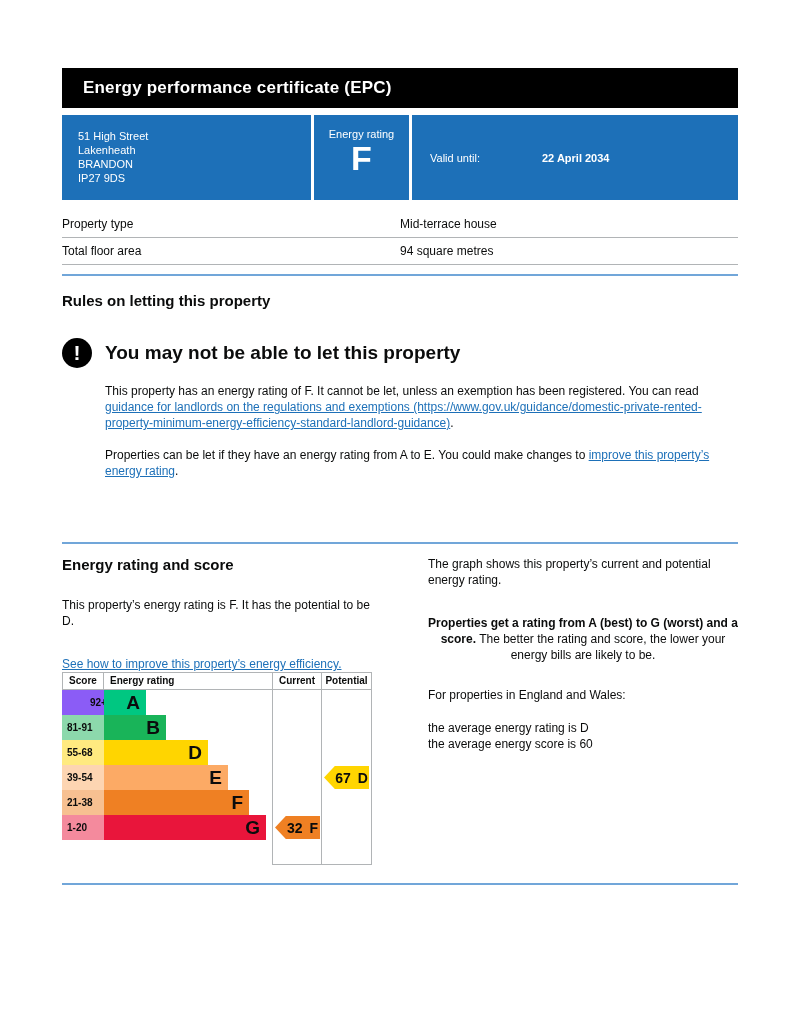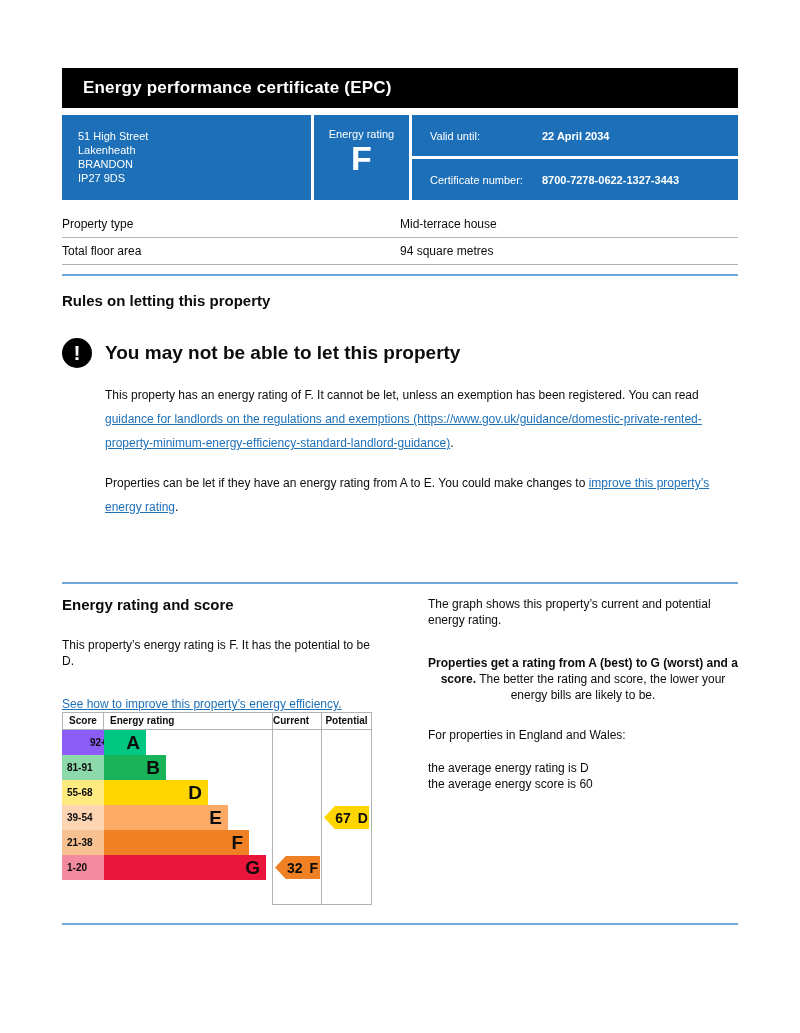--- a/index.html
+++ b/index.html
@@ -67,21 +67,21 @@
   .warning { margin-top: 29px; }
   .warn-head { display: flex; align-items: center; gap: 13px; }
   .warn-icon {
     width: 30px; height: 30px; border-radius: 50%;
     background: #000; color: #fff;
     font-size: 21px; font-weight: bold;
     display: flex; align-items: center; justify-content: center;
     flex: 0 0 auto;
   }
   .warn-head h3 { margin: 0; font-size: 19px; font-weight: bold; }
-  .warn-body { margin: 15px 0 0 43px; width: 632px; font-size: 12px; line-height: 24px; }
+  .warn-body { margin: 15px 0 0 43px; width: 632px; font-size: 12px; line-height: 16px; }
   .warn-body p { margin: 0 0 16px 0; }
   a { color: #1d70b8; text-decoration: underline; cursor: pointer; }
 
   .hr-mid { margin-top: 63px; }
 
   
   .cols { display: flex; margin-top: 12px; }
   .col-left { width: 310px; margin-right: 56px; }
   .col-left h2 { font-size: 15px; font-weight: bold; margin: 0; }
   .col-left .intro { font-size: 12px; line-height: 16px; margin: 24px 0 0 0; }
@@ -95,21 +95,21 @@
   
   .chart { width: 310px; }
   .chart-hdr {
     display: flex; height: 16px; align-items: center;
     border-top: 1px solid #b1b4b6; border-bottom: 1px solid #b1b4b6;
     font-size: 10px; font-weight: bold; box-sizing: content-box;
   }
   .chart-hdr > div { box-sizing: border-box; height: 16px; line-height: 16px; }
   .h-score { width: 42px; text-align: center; border-left: 1px solid #b1b4b6; border-right: 1px solid #b1b4b6; }
   .h-rating { width: 168px; padding-left: 6px; }
-  .h-current { width: 50px; border-left: 1px solid #b1b4b6; border-right: 1px solid #b1b4b6; }
+  .h-current { width: 50px; text-align: center; border-left: 1px solid #b1b4b6; border-right: 1px solid #b1b4b6; }
   .h-potential { width: 50px; text-align: center; border-right: 1px solid #b1b4b6; }
 
   .chart-body { position: relative; height: 175px; }
   .band-row { display: flex; height: 25px; }
   .score-cell {
     width: 42px; box-sizing: border-box; padding-left: 5px;
     font-size: 10px; font-weight: bold;
     display: flex; align-items: center;
   }
   .band-bar {
@@ -152,24 +152,20 @@
       <div>IP27 9DS</div>
     </div>
     <div class="summary-rating">
       <div>Energy rating</div>
       <div class="rating-letter">F</div>
     </div>
     <div class="summary-meta">
       <div class="meta-row">
         <span class="m-label">Valid until:</span>
         <span class="m-value">22 April 2034</span>
-      </div>
-      <div class="meta-row">
-        <span class="m-label">Certificate number:</span>
-        <span class="m-value">8700-7278-0622-1327-3443</span>
       </div>
     </div>
   </div>
 
   <div class="prop-table">
     <div class="prop-row">
       <div class="p-label">Property type</div>
       <div class="p-value">Mid-terrace house</div>
     </div>
     <div class="prop-row">

